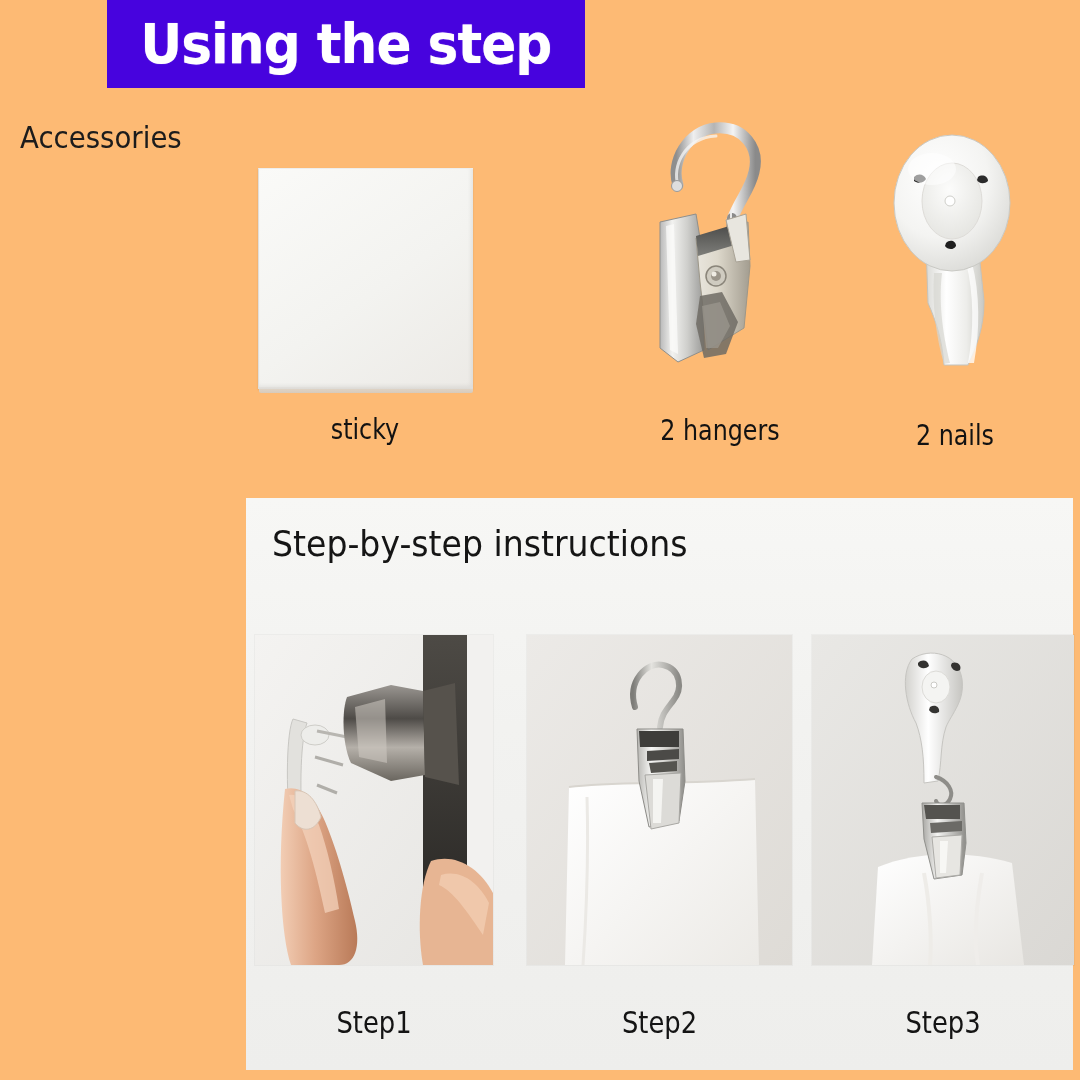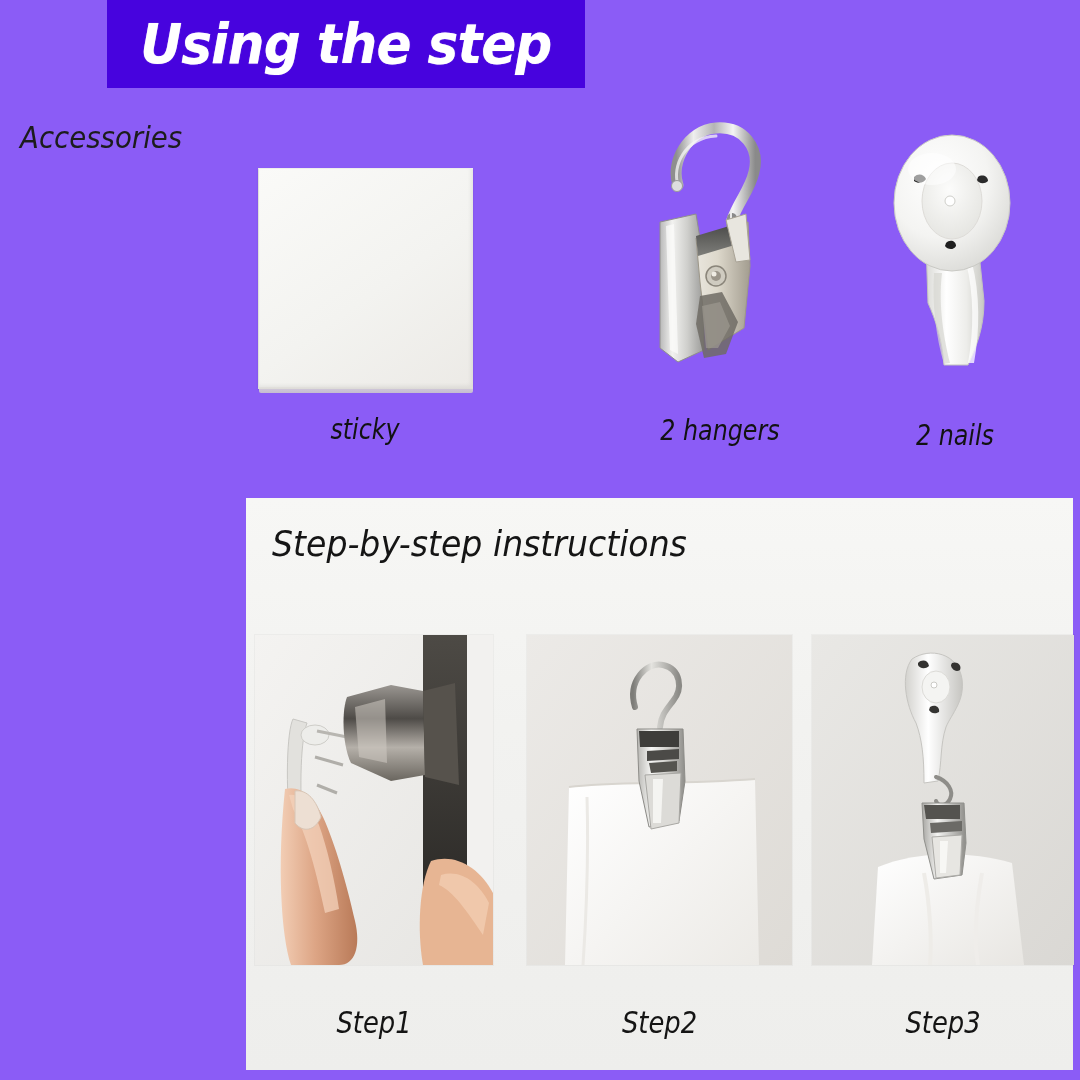--- a/index.html
+++ b/index.html
@@ -3,21 +3,21 @@
 <meta charset="utf-8">
 <style>
   html,body{margin:0;padding:0;}
   body{
     width:1080px;height:1080px;
     background:#fdfdfb;
     font-family:"Liberation Sans", sans-serif;
     overflow:hidden;
     position:relative;
   }
-  #page{position:absolute;inset:0;background:#8b5cf6;font-style:italic;}
+  #page{position:absolute;inset:0;background:#fdba74;}
 
   
   .title-banner{
     position:absolute;left:107px;top:0px;width:478px;height:88px;
     background:#4703de;
     display:flex;align-items:center;justify-content:center;
   }
   .title-banner .title-text{
     color:#ffffff;
     font-family:"DejaVu Sans", sans-serif;

